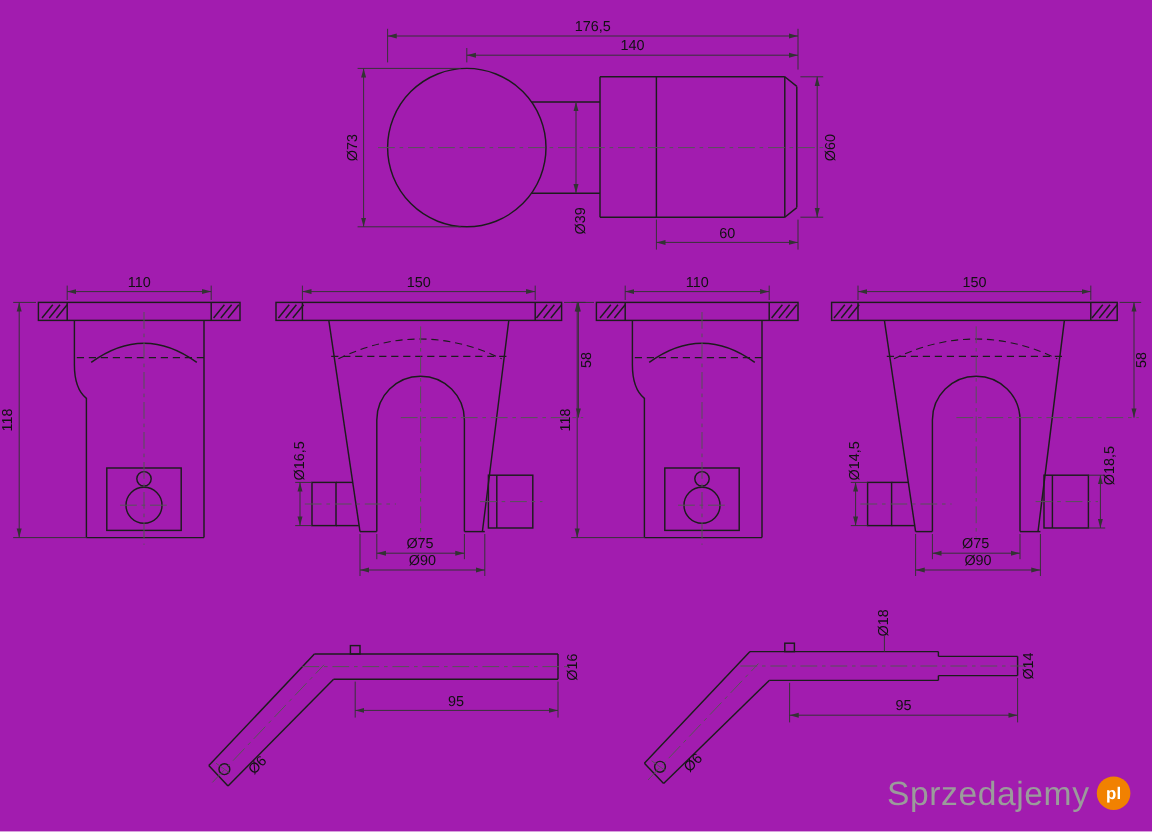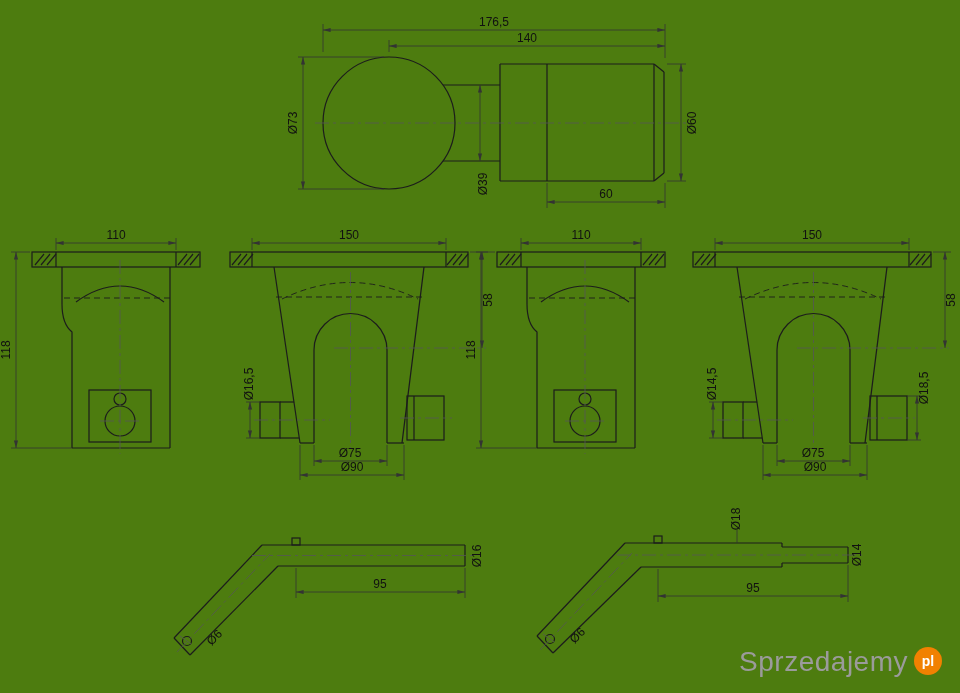--- a/index.html
+++ b/index.html
@@ -1,16 +1,16 @@
 <!DOCTYPE html>
 <html><head>
 <meta charset="utf-8">
 <style>
   html,body{margin:0;padding:0;background:#ffffff;}
-  .stage{position:relative;width:960px;height:693px;background:#4d7c0f;overflow:hidden;}
+  .stage{position:relative;width:960px;height:693px;background:#a21caf;overflow:hidden;}
   svg{display:block;}
   svg text{font-family:"Liberation Sans","DejaVu Sans",sans-serif;font-size:12px;fill:#111;}
   .ol{stroke:#1c1c1c;stroke-width:1.2;fill:none;}
   .hl{stroke:#1c1c1c;stroke-width:0.9;fill:none;stroke-dasharray:6 4;}
   .cl{stroke:#555;stroke-width:0.8;fill:none;stroke-dasharray:14 4 3 4;}
   .dl{stroke:#333;stroke-width:0.8;fill:none;}
   .dim{text-anchor:middle;}
   .wm-name{font-size:28px;fill:#9b9b9b;letter-spacing:0.5px;}
   .wm-badge-text{font-size:14px;font-weight:bold;fill:#ffffff;text-anchor:middle;}
 </style>

